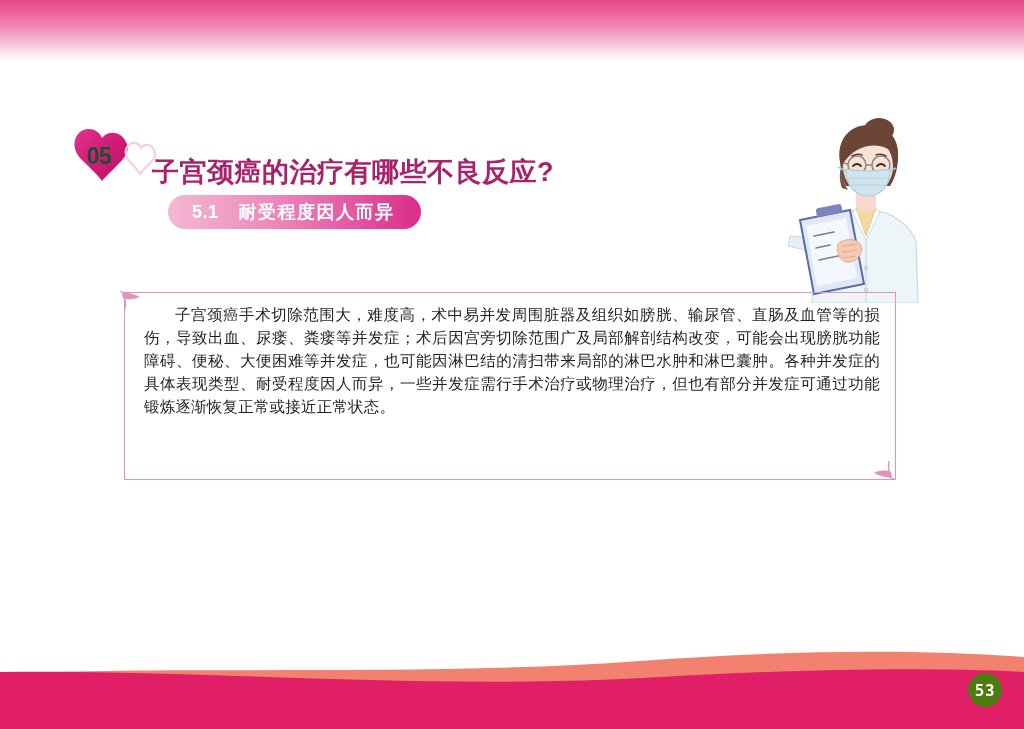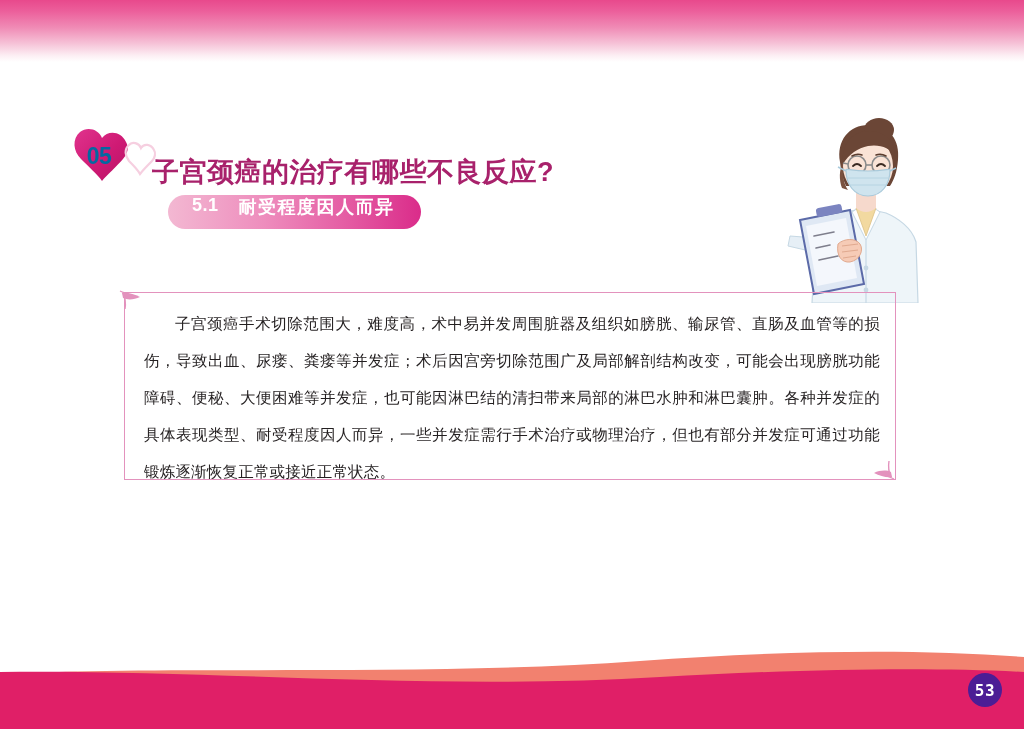--- a/index.html
+++ b/index.html
@@ -44,21 +44,21 @@
   .bottom-wave-wrap svg { display: block; width: 1024px; height: 110px; }
 
   
   .page-num {
     position: absolute;
     right: 22px;
     bottom: 22px;
     width: 34px;
     height: 34px;
     border-radius: 50%;
-    background: #4c1d95;
+    background: #4d7c0f;
     color: #ffffff;
     font-size: 16px;
     font-weight: bold;
     letter-spacing: 0.5px;
     display: flex;
     align-items: center;
     justify-content: center;
     font-family: "DejaVu Sans Mono", monospace;
   }
 
@@ -77,21 +77,21 @@
     height: 66px;
     flex: 0 0 auto;
   }
   .heart-badge svg { position: absolute; left: 0; top: 0; }
   .heart-num {
     position: absolute;
     left: 18px;
     top: 17px;
     width: 46px;
     text-align: center;
-    color: #0369a1;
+    color: #14532d;
     font-size: 23px;
     font-weight: bold;
     font-family: "Liberation Sans", sans-serif;
     letter-spacing: -0.5px;
   }
   .section-title {
     color: #a8216b;
     font-size: 27px;
     font-weight: bold;
     letter-spacing: 0.5px;
@@ -104,21 +104,21 @@
   
   .subsection-pill {
     position: absolute;
     left: 168px;
     top: 195px;
     height: 34px;
     padding: 0 26px 0 24px;
     border-radius: 18px;
     background: linear-gradient(to right, #f3b8d2 0%, #ee8dbd 38%, #e45aa2 72%, #da2c8a 100%);
     display: flex;
-    align-items: flex-start;
+    align-items: center;
     color: #ffffff;
     font-size: 18px;
     font-weight: bold;
     white-space: nowrap;
   }
   .pill-num { margin-right: 20px; letter-spacing: 0.5px; }
   .pill-label { letter-spacing: 1.5px; }
 
   
   .content-box {
@@ -130,25 +130,25 @@
     border: 1.5px solid #e392bd;
     box-sizing: border-box;
   }
   .content-text {
     position: absolute;
     left: 144px;
     top: 305px;
     width: 736px;
     color: #231f20;
     font-size: 15.5px;
-    line-height: 37px;
+    line-height: 23px;
     text-align: justify;
     text-indent: 2em;
     letter-spacing: 0.2px;
-    font-family: Liberation Serif, serif;
+    font-family: Liberation Mono, monospace;
   }
   .corner {
     position: absolute;
     width: 30px;
     height: 26px;
     pointer-events: none;
   }
   .corner-tl { left: 118px; top: 288px; }
   .corner-br { left: 866px; top: 456px; }
 

